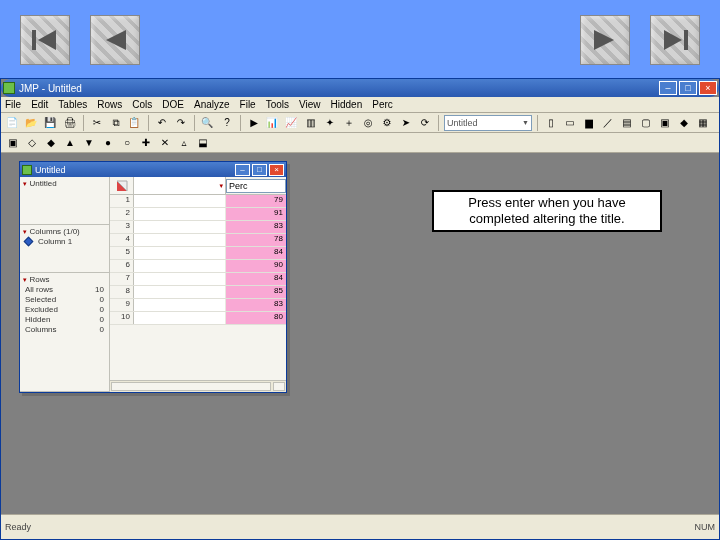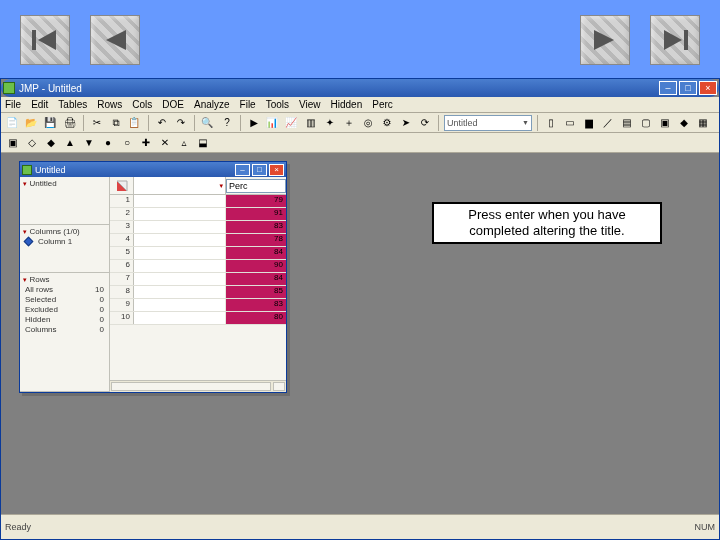--- a/index.html
+++ b/index.html
@@ -125,33 +125,33 @@
   }
   .corner{width:24px;border-right:1px solid #c0c0b8;display:flex;align-items:center;justify-content:center;}
   .colhdr{flex:1;display:flex;align-items:center;padding:0 2px;border-right:1px solid #c0c0b8;background:#fff;}
   .colhdr .tri2{font-size:7px;color:#a00;margin-left:auto;}
   .colhdr2{width:60px;display:flex;align-items:center;}
   .colhdr2 input{width:100%;border:1px solid #7f9db9;height:14px;font-size:9px;padding:0 2px;}
   .gridrows{flex:1;overflow:hidden;}
   .gridrow{display:flex;height:13px;border-bottom:1px solid #e0e0d8;}
   .gridrow .rh{width:24px;border-right:1px solid #c0c0b8;background:#f5f4ee;text-align:right;padding:0 3px;font-size:8px;color:#333;}
   .gridrow .c{flex:1;border-right:1px solid #e8e8e0;background:#fff;}
-  .gridrow .c2{width:60px;text-align:right;padding:0 3px;font-size:8px;background:#be185d;}
+  .gridrow .c2{width:60px;text-align:right;padding:0 3px;font-size:8px;background:#f9a8d4;}
   .grid-scroll{height:12px;border-top:1px solid #c0c0b8;background:#ece9d8;display:flex;}
   .grid-scroll .sb{flex:1;border:1px solid #c0c0b8;margin:1px;background:#f5f4ee;}
   .grid-scroll .sq{width:12px;border:1px solid #c0c0b8;margin:1px;background:#f5f4ee;}
 
   
   .callout{
     position:absolute;
     left:432px;top:190px;
     width:230px;height:42px;
     background:#fff;border:2px solid #000;
     display:flex;align-items:center;justify-content:center;
-    font-size:13px;font-family:Arial,sans-serif;color:#000;text-align:center;padding:4px 8px;line-height:1.25;margin-top:12px;
+    font-size:13px;font-family:Arial,sans-serif;color:#000;text-align:center;padding:4px 8px;line-height:1.25;
   }
 </style>
 </head>
 <body>
 
 <div class="slidenav">
   <div class="slidegroup">
     <div class="navbtn">
       <svg width="30" height="24">
           <rect x="2" y="2" width="4" height="20" fill="#555"></rect>

